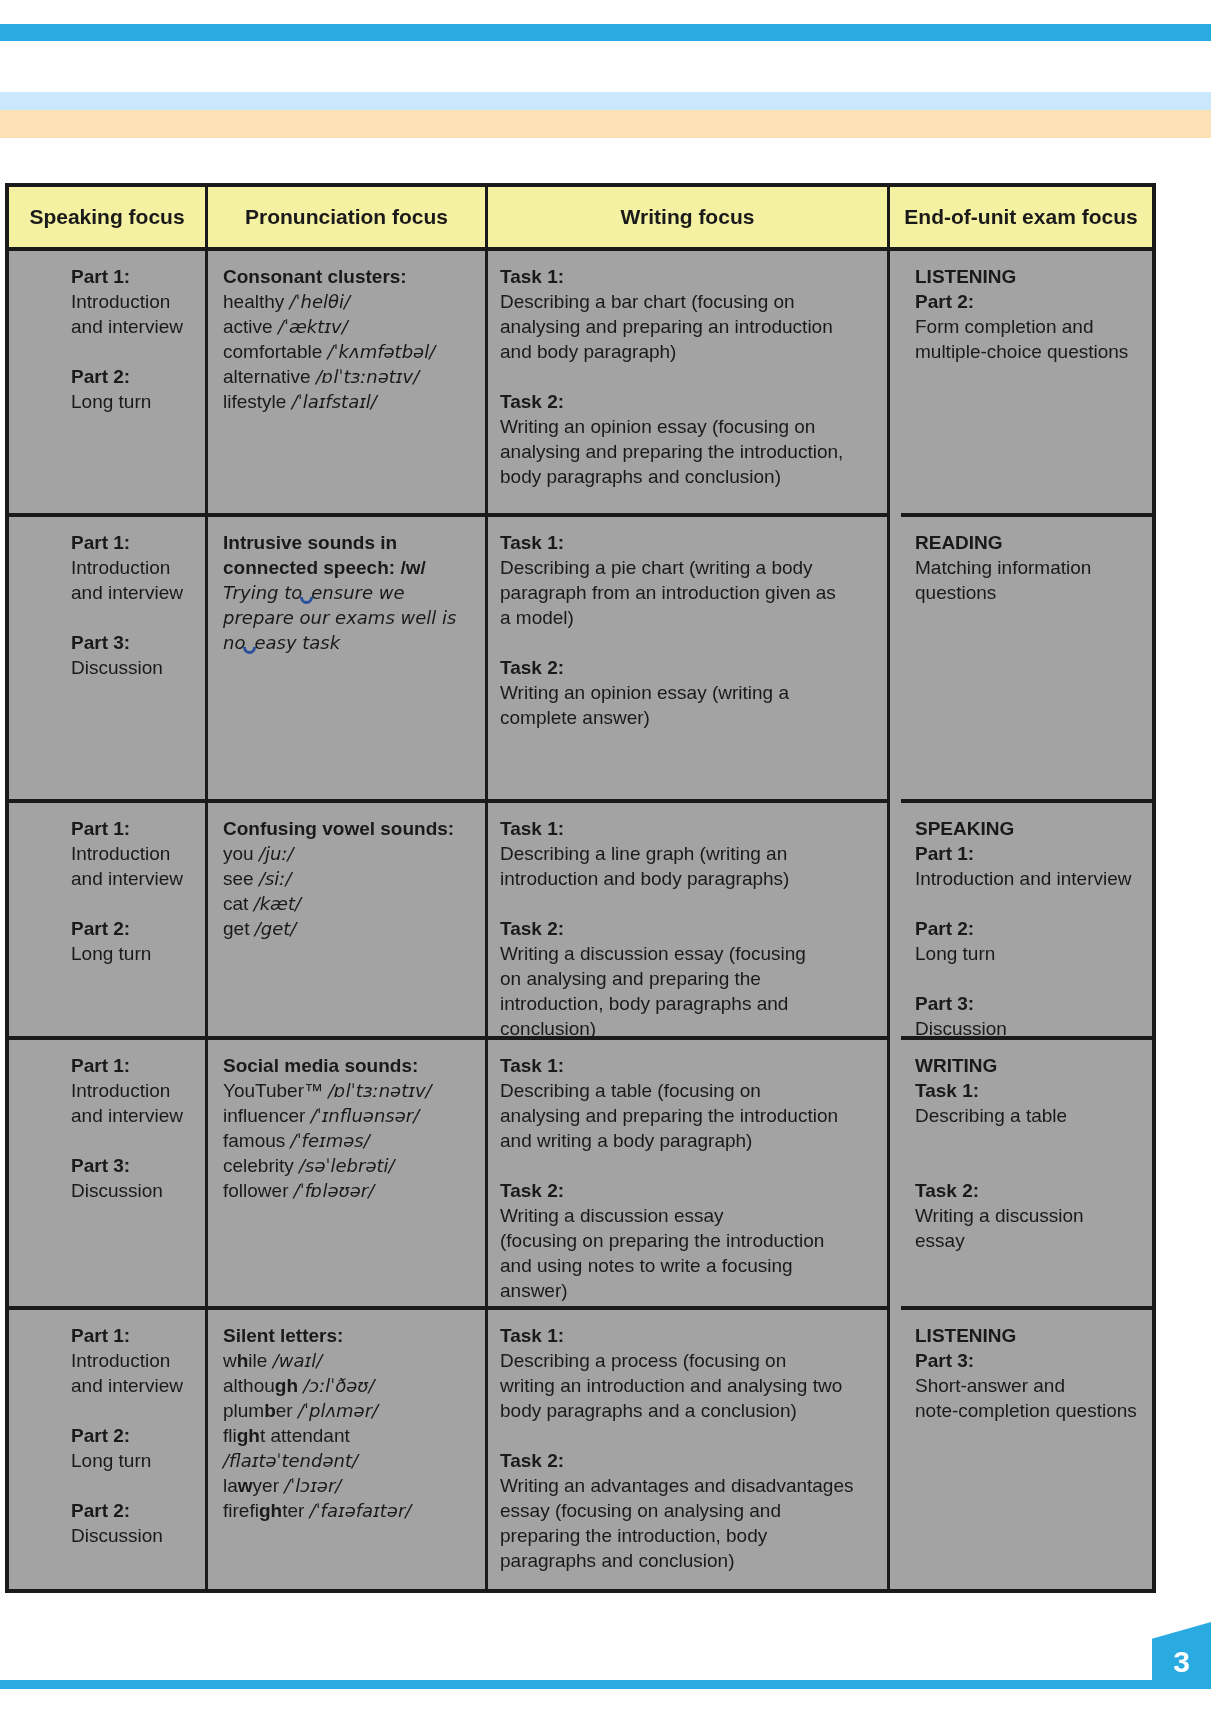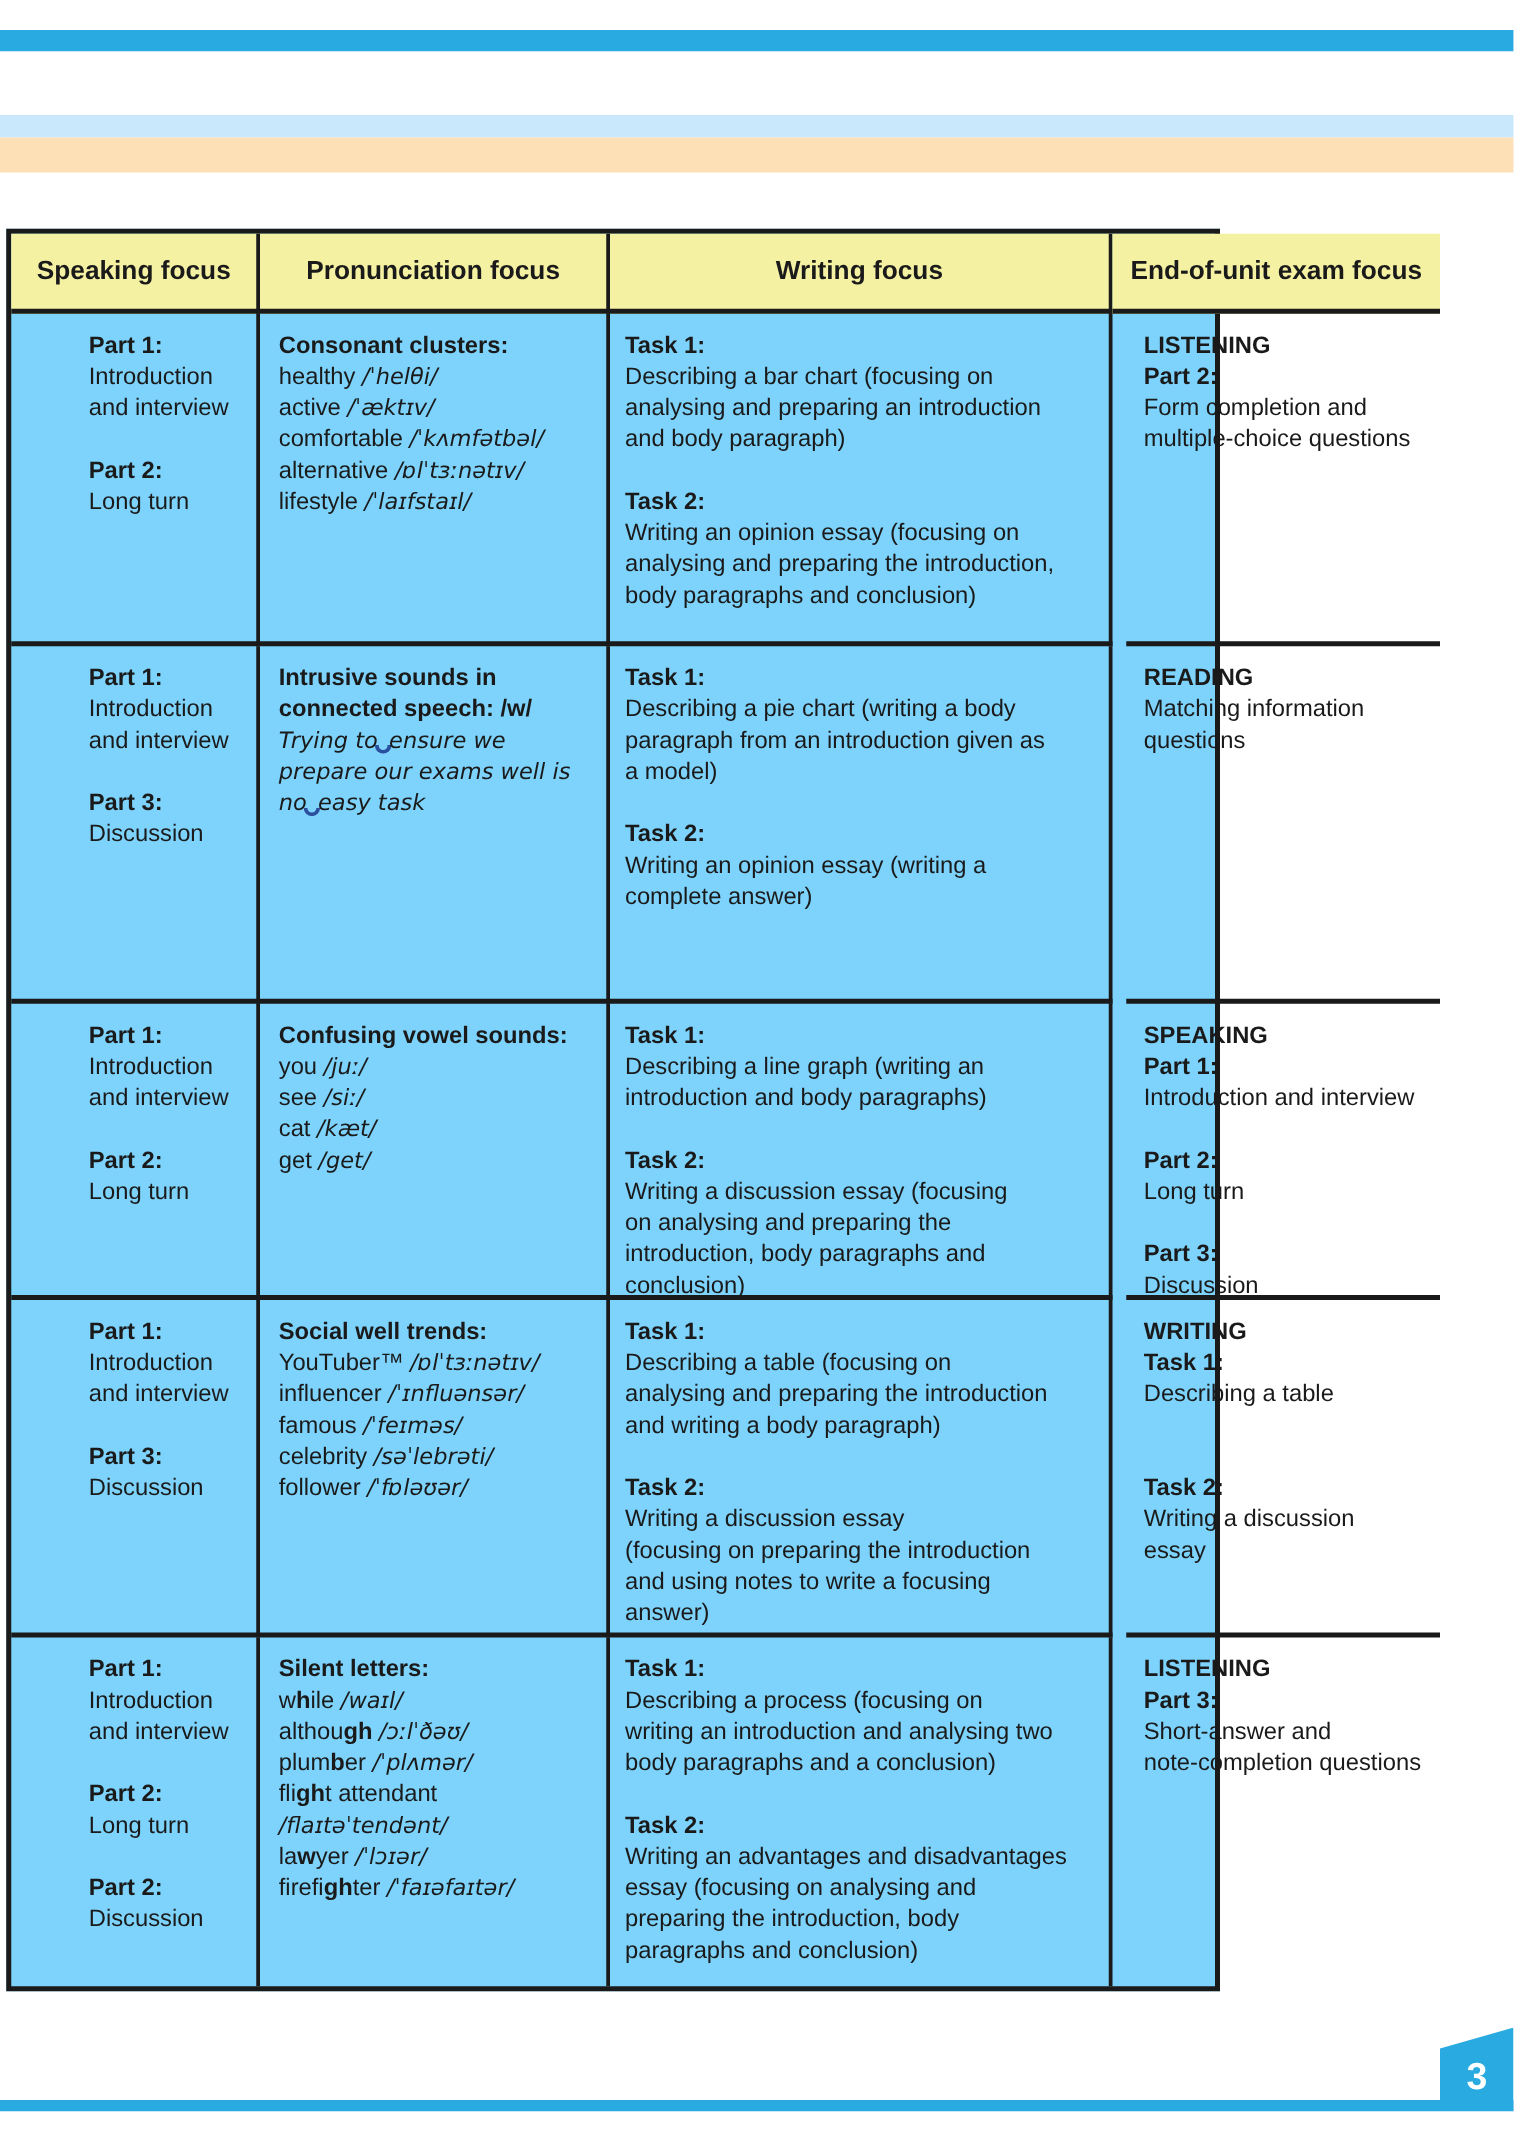--- a/index.html
+++ b/index.html
@@ -19,26 +19,26 @@
     font-family:"Liberation Sans", sans-serif;
     color:var(--ink);
     overflow:hidden;
   }
   .top-bar{position:absolute;left:0;top:24px;width:1211px;height:17px;background:var(--accent);}
   .band-blue{position:absolute;left:0;top:92px;width:1211px;height:18px;background:var(--band-blue);}
   .band-peach{position:absolute;left:0;top:110px;width:1211px;height:28px;background:var(--band-peach);}
 
   .tbl{
     position:absolute;left:5px;top:183px;
-    width:971px;
+    width:1151px;
     border:4px solid var(--ink);
     display:grid;
     grid-template-columns:199px 280px 402px 262px;
     grid-template-rows:64px 266px 286px 237px 270px 279px;
-    background:#7dd3fc;
+    background:#a3a3a3;
   }
   .cell{border-right:3px solid var(--ink);border-bottom:4px solid var(--ink);}
   .cell.last-col{border-right:none;}
   .cell.last-row{border-bottom:none;}
   .hcell{
     background:var(--header-bg);
     display:flex;align-items:center;justify-content:center;
     font-weight:bold;font-size:21px;
   }
   .body-cell{font-size:19px;line-height:25px;}
@@ -183,21 +183,21 @@
       </div>
       <div class="cell body-cell col-speaking">
         <div class="ln"><b>Part 1:</b></div>
         <div class="ln">Introduction</div>
         <div class="ln">and interview</div>
         <div class="ln">&nbsp;</div>
         <div class="ln"><b>Part 3:</b></div>
         <div class="ln">Discussion</div>
       </div>
       <div class="cell body-cell col-pron">
-        <div class="ln"><b>Social well trends:</b></div>
+        <div class="ln"><b>Social media sounds:</b></div>
         <div class="ln">YouTuber™ <i>/ɒlˈtɜːnətɪv/</i></div>
         <div class="ln">influencer <i>/ˈɪnfluənsər/</i></div>
         <div class="ln">famous <i>/ˈfeɪməs/</i></div>
         <div class="ln">celebrity <i>/səˈlebrəti/</i></div>
         <div class="ln">follower <i>/ˈfɒləʊər/</i></div>
       </div>
       <div class="cell body-cell col-writing">
         <div class="ln"><b>Task 1:</b></div>
         <div class="ln">Describing a table (focusing on</div>
         <div class="ln">analysing and preparing the introduction</div>

